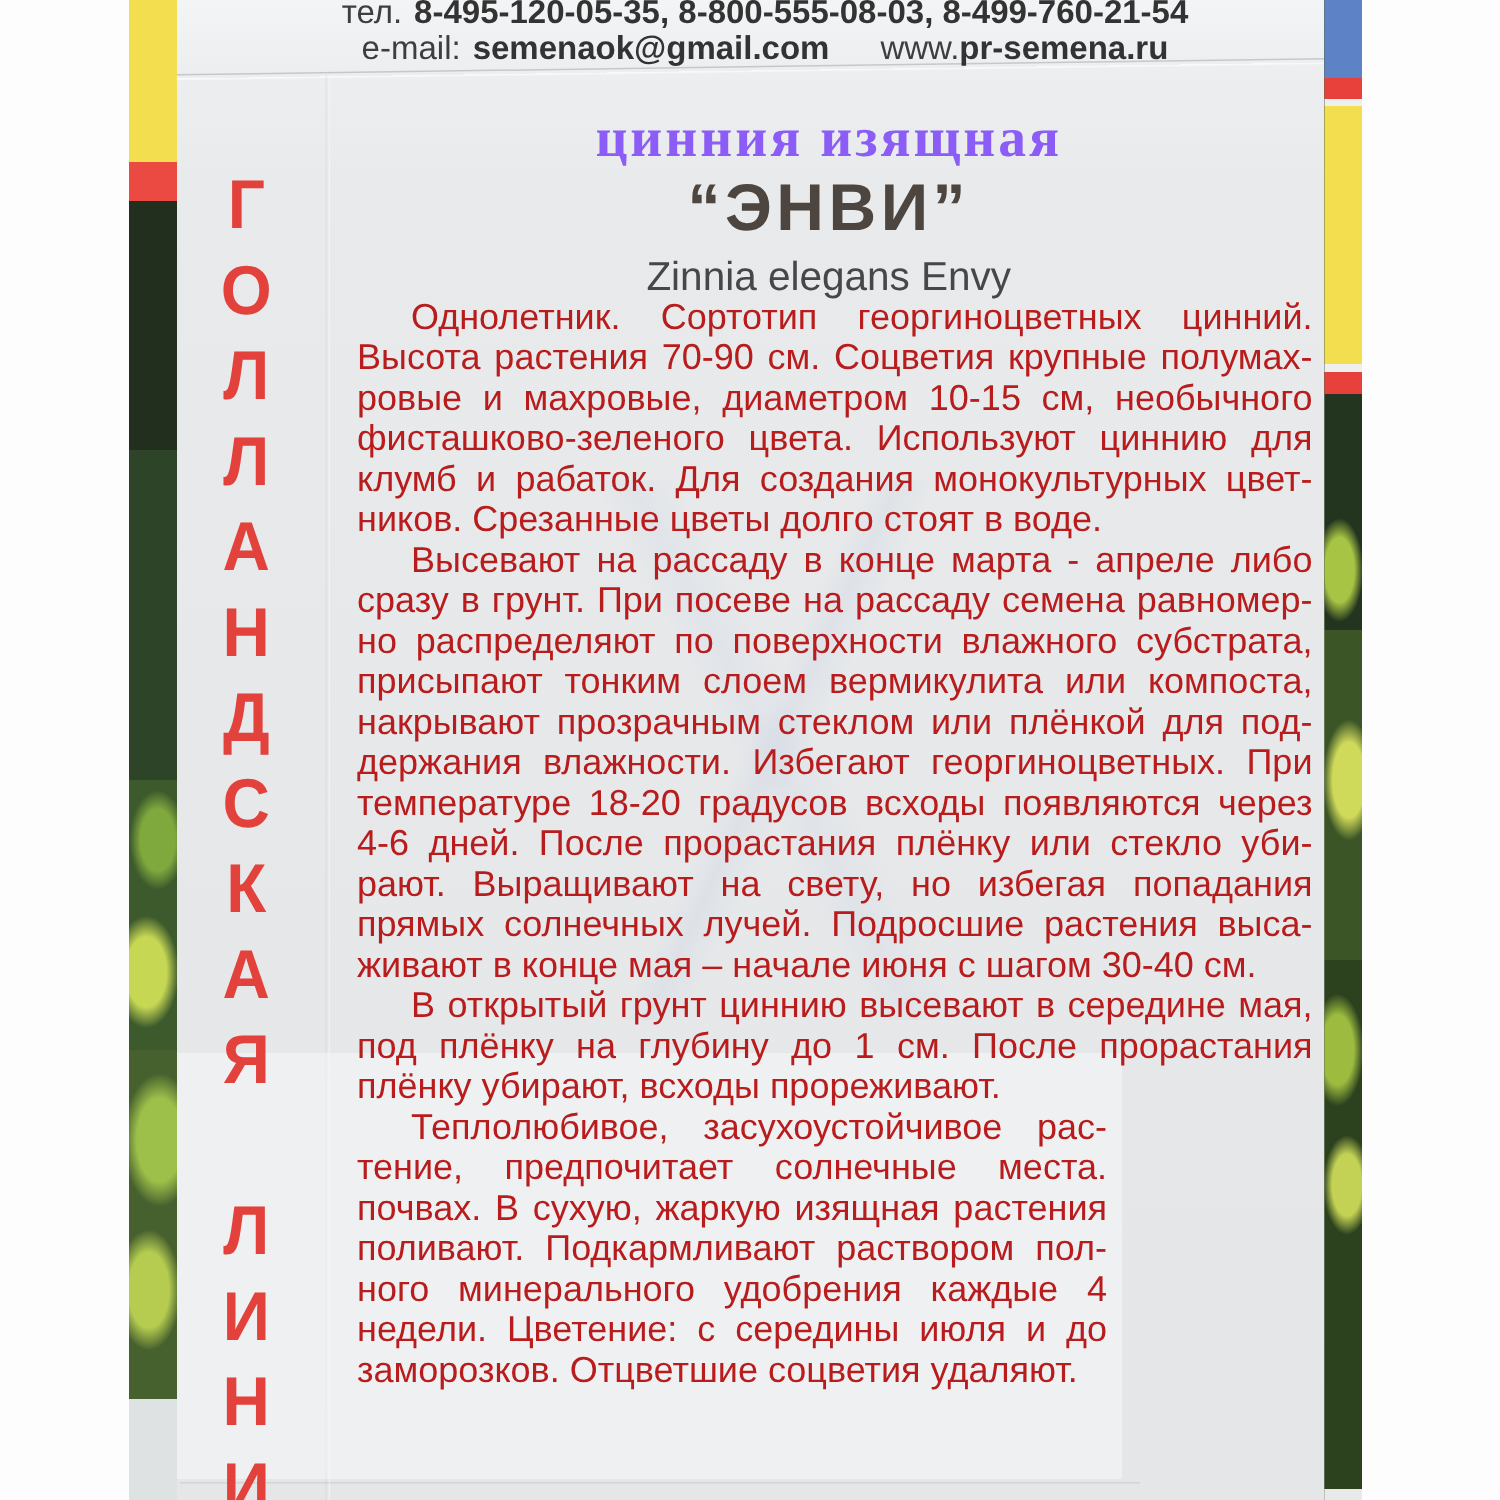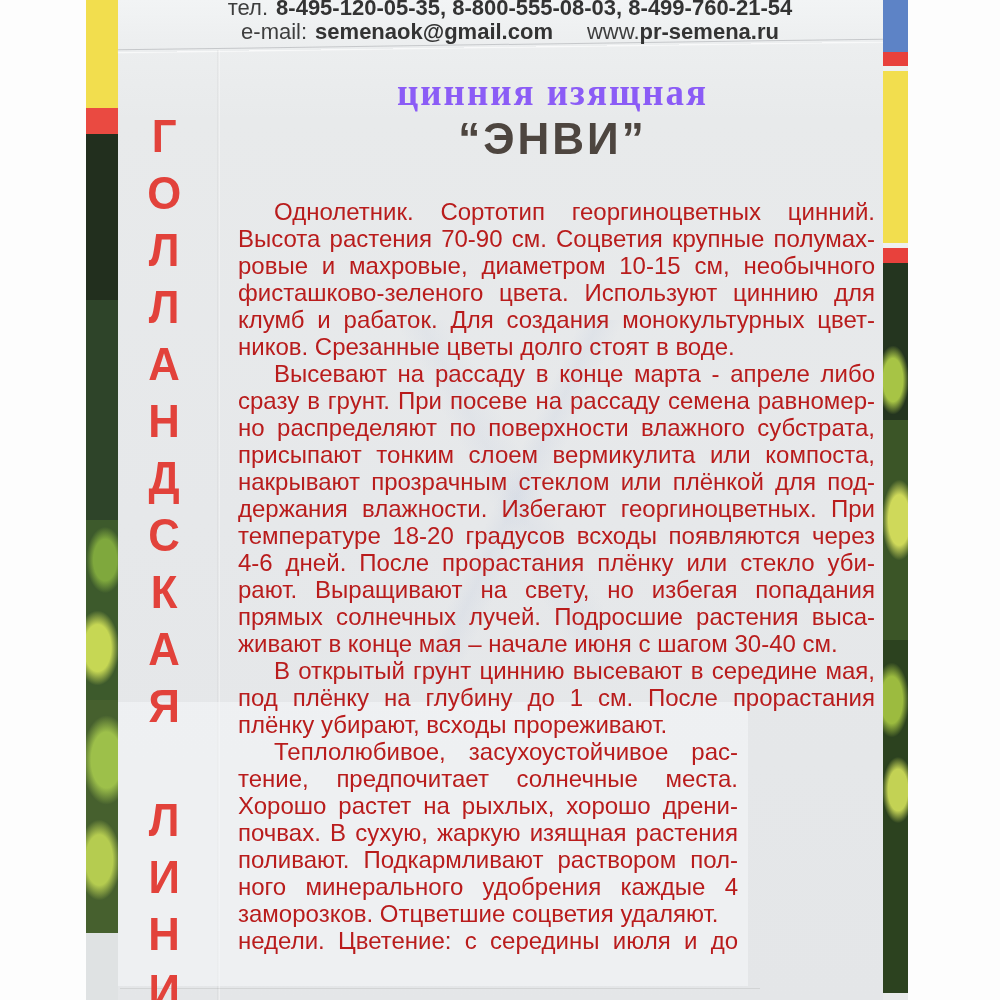--- a/index.html
+++ b/index.html
@@ -99,20 +99,21 @@
       <span>тел.</span><span class="sp"></span><b>8-495-120-05-35, 8-800-555-08-03,  8-499-760-21-54</b>
     </div>
     <div>
       <span>e-mail:</span><span class="sp"></span><b>semenaok@gmail.com</b><span class="hgap"></span><span>www.</span><b>pr-semena.ru</b>
     </div>
   </div>
 
   <div class="titleblock">
     <div class="t1">цинния изящная</div>
     <div class="t2">“ЭНВИ”</div>
+    <div class="t3">Zinnia elegans Envy</div>
   </div>
 
   <div class="bodytext">
     <div class="para">
         <div class="tline tindent">Однолетник. Сортотип георгиноцветных цинний.</div>
         <div class="tline">Высота растения 70-90 см. Соцветия крупные полумах-</div>
         <div class="tline">ровые и махровые,  диаметром 10-15 см, необычного</div>
         <div class="tline">фисташково-зеленого цвета.  Используют циннию для</div>
         <div class="tline">клумб и рабаток. Для создания монокультурных цвет-</div>
         <div class="tline tlast">ников. Срезанные цветы долго стоят в воде.</div>
@@ -131,24 +132,23 @@
         <div class="tline tlast">живают в конце мая – начале июня с шагом 30-40 см.</div>
       </div>
     <div class="para">
         <div class="tline tindent">В открытый грунт циннию высевают в середине мая,</div>
         <div class="tline">под плёнку на глубину до 1 см. После прорастания</div>
         <div class="tline tlast">плёнку убирают, всходы прореживают.</div>
       </div>
     <div class="para narrow">
         <div class="tline tindent">Теплолюбивое, засухоустойчивое рас-</div>
         <div class="tline">тение, предпочитает солнечные места.</div>
-        <div class="tline">Хорошо растет на рыхлых, хорошо дрени-</div>
         <div class="tline">почвах. В сухую, жаркую изящная растения</div>
         <div class="tline">поливают. Подкармливают раствором пол-</div>
         <div class="tline">ного минерального удобрения каждые 4</div>
+        <div class="tline">недели. Цветение: с середины июля и до</div>
         <div class="tline tlast">заморозков. Отцветшие соцветия удаляют.</div>
-        <div class="tline">недели. Цветение: с середины июля и до</div>
       </div>
   </div>
 
   <div class="rstrip"></div>
 
 </div>
 
 </body></html>

